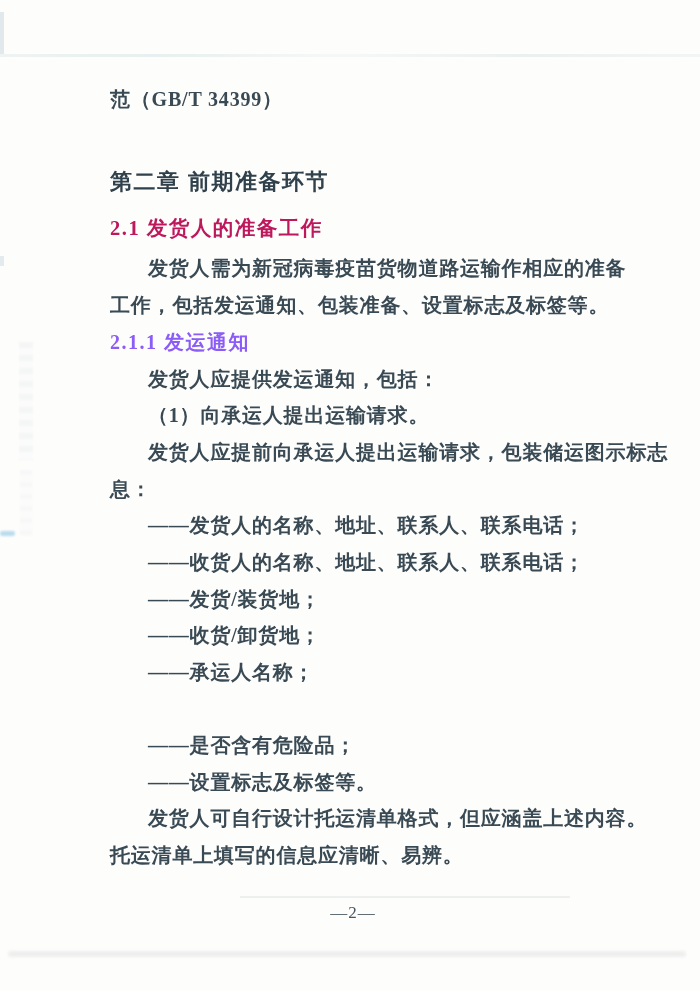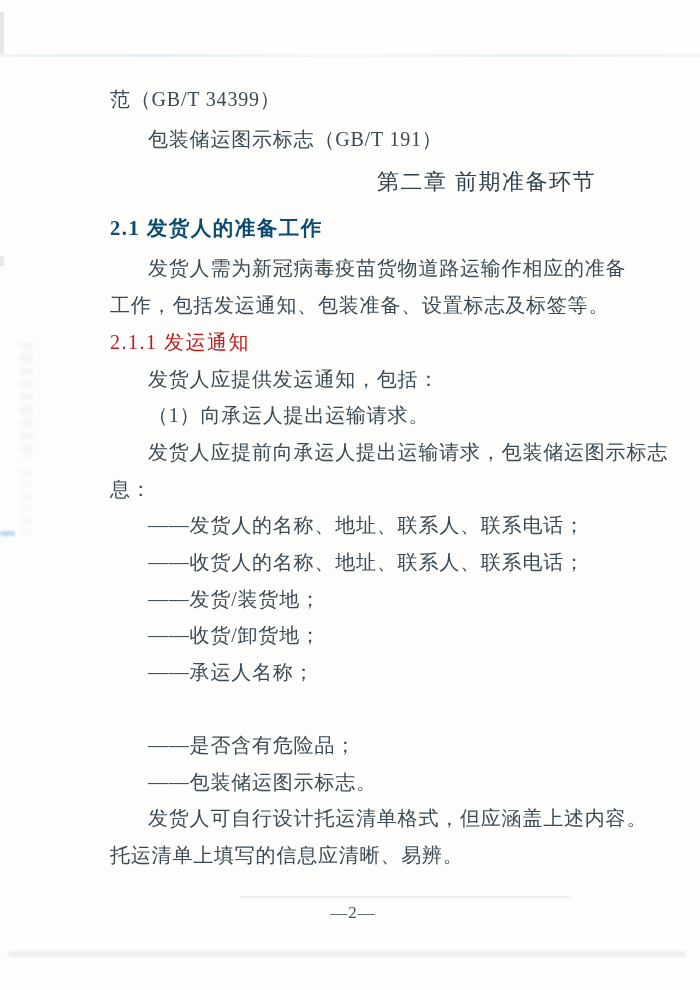--- a/index.html
+++ b/index.html
@@ -12,40 +12,41 @@
     font-family: "Liberation Serif", "DejaVu Serif", serif;
     color: #3a4a54;
   }
   
   .line {
     position: absolute;
     font-size: 20px;
     line-height: 26px;
     white-space: nowrap;
     letter-spacing: 0.8px;
+    font-weight: bold;
   }
   .chapter-heading {
     left: 110px;
     width: 486px;
-    text-align: right;
+    text-align: left;
     font-family: "Liberation Sans", "DejaVu Sans", sans-serif;
-    font-weight: normal;
+    font-weight: bold;
     font-size: 22px;
     color: #30414b;
     letter-spacing: 1.5px;
   }
   .section-heading {
     font-weight: bold;
     font-size: 20.5px;
-    color: #0c4a6e;
+    color: #be185d;
     letter-spacing: 1.5px;
   }
   .subsection-heading {
     font-size: 20px;
-    color: #b91c1c;
+    color: #8b5cf6;
     letter-spacing: 1.5px;
   }
   .page-number {
     position: absolute;
     left: 110px;
     width: 486px;
     text-align: center;
     font-size: 17px;
     color: #46555e;
     letter-spacing: 1px;
@@ -96,21 +97,20 @@
   <div class="artifact seam-top"></div>
   <div class="artifact edge-mark-top"></div>
   <div class="artifact edge-mark-mid"></div>
   <div class="artifact edge-mark-blue"></div>
   <div class="artifact bleed-smudge"></div>
   <div class="artifact bleed-smudge-2"></div>
   <div class="artifact ghost-line-footer"></div>
   <div class="artifact smudge-bottom"></div>
 
   <div class="line" style="top:86px; left:110px">范（GB/T 34399）</div>
-  <div class="line" style="top:126px; left:148px">包装储运图示标志（GB/T 191）</div>
 
   <div class="line chapter-heading" style="top:169px">第二章 前期准备环节</div>
 
   <div class="line section-heading" style="top:215px; left:110px">2.1 发货人的准备工作</div>
 
   <div class="line" style="top:255px; left:148px">发货人需为新冠病毒疫苗货物道路运输作相应的准备</div>
   <div class="line" style="top:292px; left:110px">工作，包括发运通知、包装准备、设置标志及标签等。</div>
 
   <div class="line subsection-heading" style="top:329px; left:110px">2.1.1 发运通知</div>
 
@@ -118,20 +118,20 @@
   <div class="line" style="top:402px; left:148px">（1）向承运人提出运输请求。</div>
   <div class="line" style="top:439px; left:148px">发货人应提前向承运人提出运输请求，包装储运图示标志</div>
   <div class="line" style="top:476px; left:110px">息：</div>
 
   <div class="line" style="top:512px; left:148px">——发货人的名称、地址、联系人、联系电话；</div>
   <div class="line" style="top:586px; left:148px">——发货/装货地；</div>
   <div class="line" style="top:549px; left:148px">——收货人的名称、地址、联系人、联系电话；</div>
   <div class="line" style="top:622px; left:148px">——收货/卸货地；</div>
   <div class="line" style="top:659px; left:148px">——承运人名称；</div>
   <div class="line" style="top:732px; left:148px">——是否含有危险品；</div>
-  <div class="line" style="top:769px; left:148px">——包装储运图示标志。</div>
+  <div class="line" style="top:769px; left:148px">——设置标志及标签等。</div>
 
   <div class="line" style="top:805px; left:148px">发货人可自行设计托运清单格式，但应涵盖上述内容。</div>
   <div class="line" style="top:842px; left:110px">托运清单上填写的信息应清晰、易辨。</div>
 
   <div class="page-number" style="top:903px">—2—</div>
 
 </div>
 
 </body></html>

